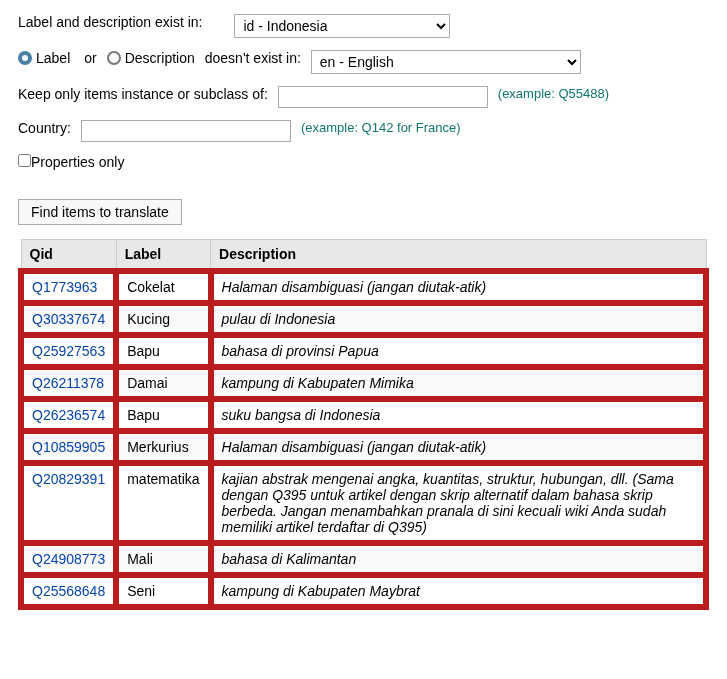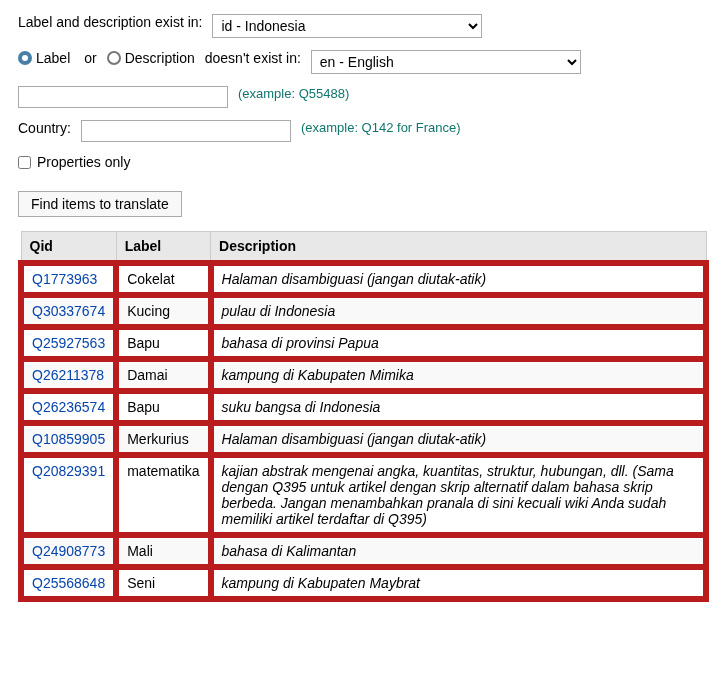--- a/index.html
+++ b/index.html
@@ -33,21 +33,22 @@
       margin-right: 4px;
     }
     select.form-select {
       padding: 2px 4px;
       font-size: 14px;
       border: 1px solid #aaa;
       background: #fff;
       cursor: pointer;
     }
     select#lang-exists {
-      width: 270px;
+      width: 216px;
+      margin-left: 22px;
     }
     select#lang-not-exists {
       width: 270px;
     }
     input.form-input {
       padding: 2px 4px;
       font-size: 14px;
       border: 1px solid #aaa;
       width: 210px;
     }
@@ -82,23 +83,22 @@
     .radio-empty {
       width: 14px;
       height: 14px;
       border-radius: 50%;
       border: 2px solid #777;
       background: #fff;
       display: inline-block;
     }
     .checkbox-row {
       display: flex;
-      align-items: center;
-      gap: 6px;
-      margin-bottom: 21px;
+      align-items: flex-start;
+      margin-bottom: 29px;
     }
     .find-btn {
       display: inline-block;
       padding: 4px 12px;
       font-size: 14px;
       background: #f8f8f8;
       border: 1px solid #aaa;
       cursor: pointer;
       margin-bottom: 14px;
     }
@@ -163,20 +163,21 @@
           <span>Description</span>
         </label>
       </span>
       <span class="form-label" style="margin-left:4px;">doesn't exist in:</span>
       <select id="lang-not-exists" class="form-select">
       <option value="en - English">en - English</option><option value="id - Indonesia">id - Indonesia</option><option value="fr - French">fr - French</option><option value="de - German">de - German</option></select>
     </div>
 
     
     <div class="form-row">
+      <span class="form-label">Keep only items instance or subclass of:</span>
       <input type="text" class="form-input" id="keep-only-input" style="">
       <span class="hint">(example: Q55488)</span>
     </div>
 
     
     <div class="form-row">
       <span class="form-label">Country:</span>
       <input type="text" class="form-input" id="country-input" style="">
       <span class="hint">(example: Q142 for France)</span>
     </div>

